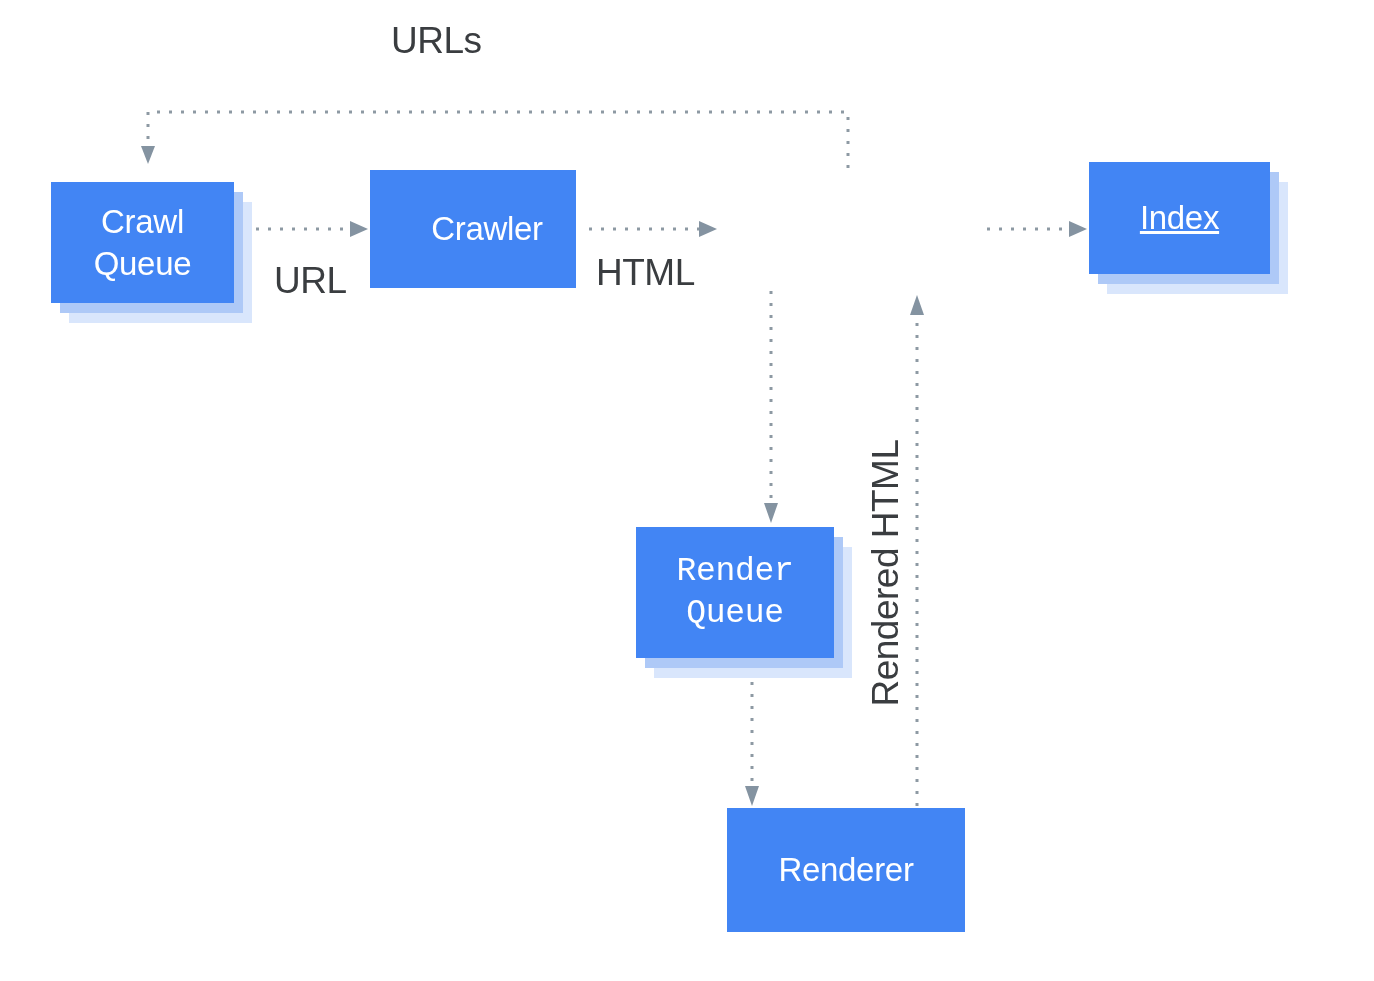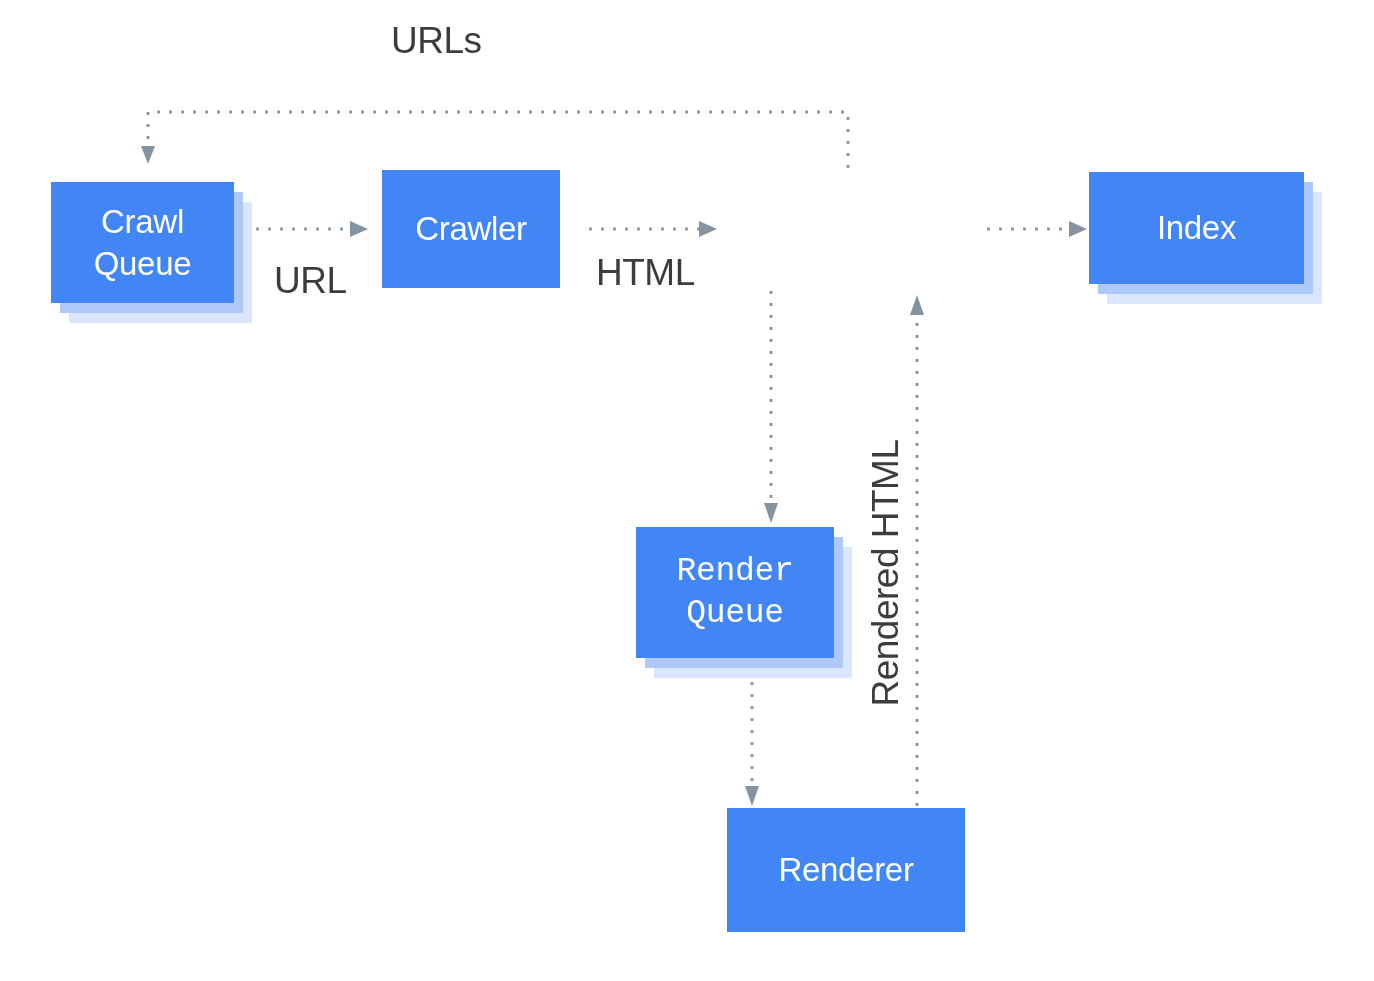--- a/index.html
+++ b/index.html
@@ -61,23 +61,23 @@
   .edge-label.rotated {
     width: 320px;
     height: 44px;
     display: flex;
     align-items: center;
     justify-content: center;
     transform: rotate(-90deg);
   }
   
   #node-crawl-queue   { left: 51px;  top: 182px; width: 183px; height: 121px; }
-  #node-crawler       { left: 382px; top: 170px; width: 178px; height: 118px; }
+  #node-crawler       { left: 370px; top: 170px; width: 178px; height: 118px; padding-left: 28px; }
   #node-processing    { left: 719px; top: 170px; width: 259px; height: 116px; }
-  #node-index         { left: 1089px;top: 172px; width: 215px; height: 112px; }
+  #node-index         { left: 1089px;top: 162px; width: 181px; height: 112px; text-decoration: underline; }
   #node-render-queue  { left: 636px; top: 527px; width: 198px; height: 131px; font-family: Liberation Mono, monospace; }
   #node-renderer      { left: 727px; top: 808px; width: 238px; height: 124px; }
   
   #label-urls          { left: 391px; top: 20px; }
   #label-url           { left: 274px; top: 260px; }
   #label-html          { left: 596px; top: 252px; }
   #label-rendered-html { left: 726px; top: 551px; }
 </style>
 </head>
 <body>

